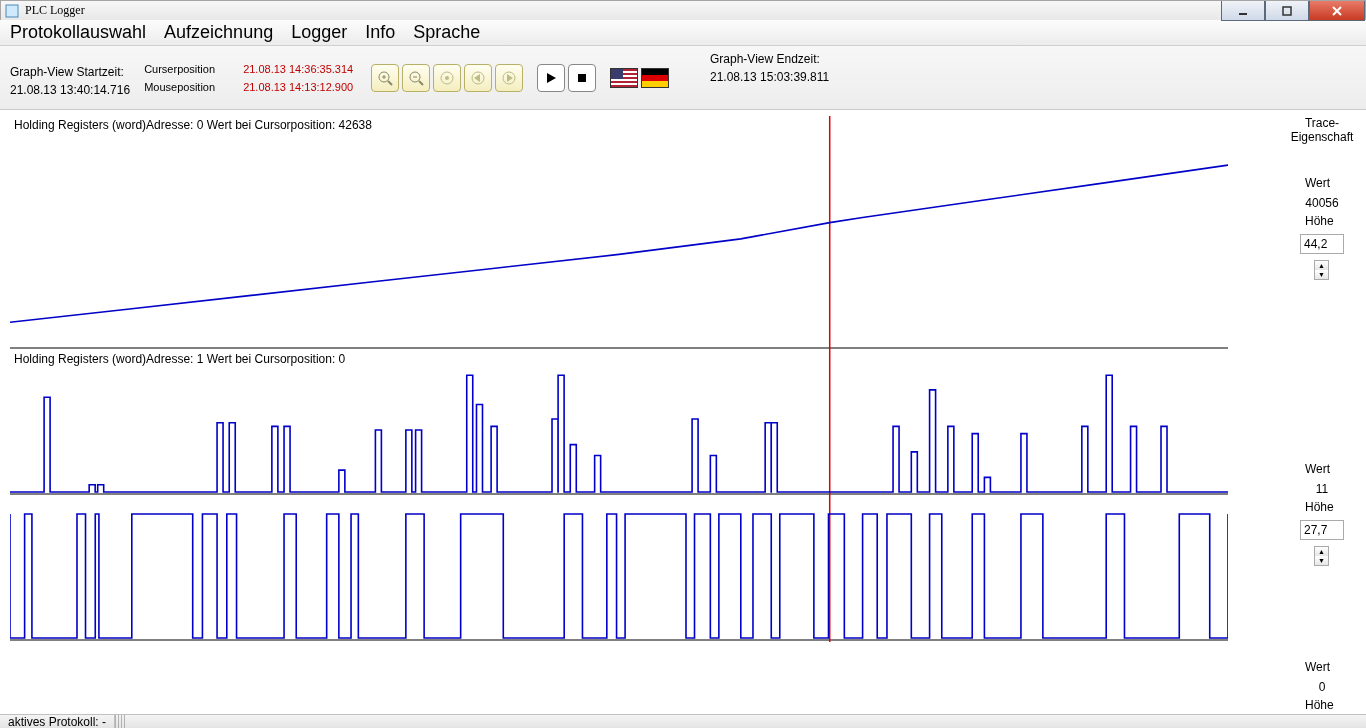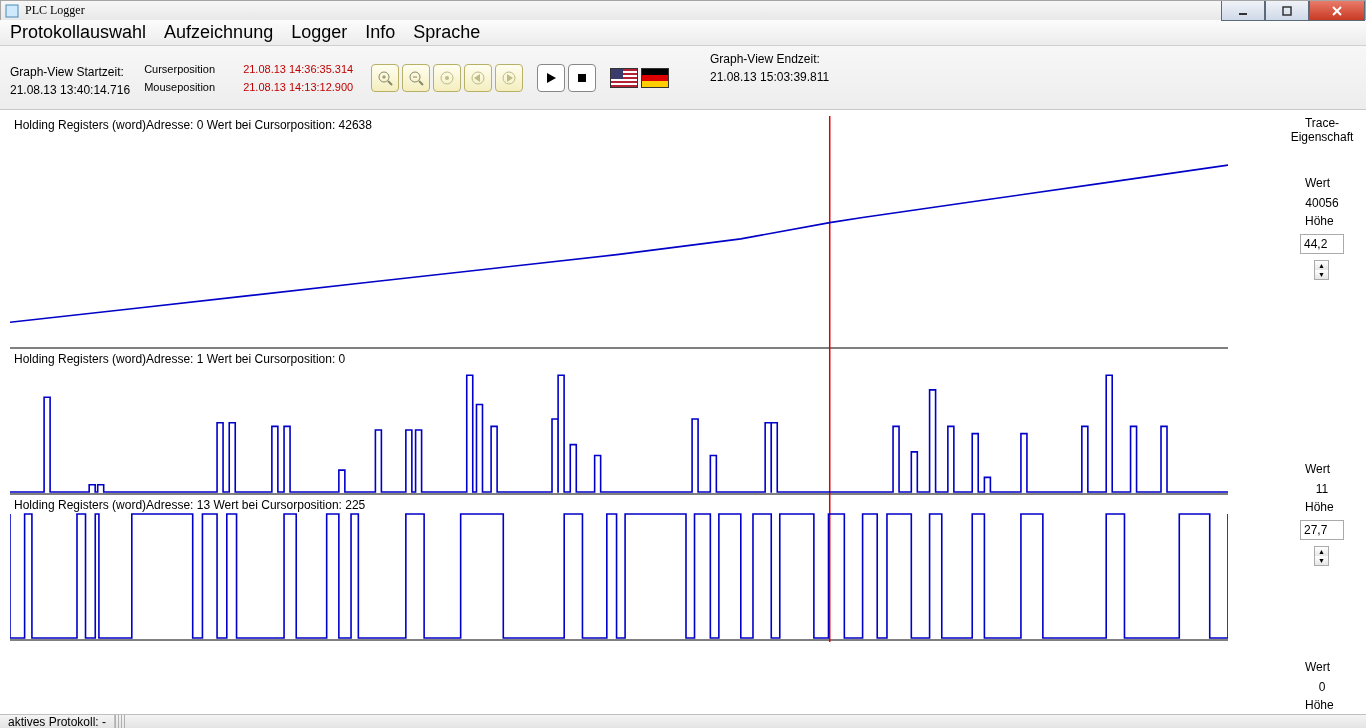--- a/index.html
+++ b/index.html
@@ -192,21 +192,20 @@
       </div>
       <div class="chart" style="height: 146px;">
         <div class="chart-label">Holding Registers (word)Adresse: 1 Wert bei Cursorposition: 0</div>
         <svg width="1218" height="146">
           <line x1="0" y1="144" x2="1218" y2="144" stroke="#000" stroke-width="1"></line>
           <line x1="819.714" y1="0" x2="819.714" y2="146" stroke="#e00000" stroke-width="1.5"></line>
           <path d="M0,142 L34.104,142 L34.104,47.176470588235304 L40.104,47.176470588235304 L40.104,142 L79.17,142 L79.17,134.7058823529412 L85.17,134.7058823529412 L85.17,142 L87.696,142 L87.696,134.7058823529412 L93.696,134.7058823529412 L93.696,142 L207.06,142 L207.06,72.70588235294117 L213.06,72.70588235294117 L213.06,142 L219.23999999999998,142 L219.23999999999998,72.70588235294117 L225.23999999999998,72.70588235294117 L225.23999999999998,142 L261.87,142 L261.87,76.3529411764706 L267.87,76.3529411764706 L267.87,142 L274.05,142 L274.05,76.3529411764706 L280.05,76.3529411764706 L280.05,142 L328.86,142 L328.86,120.11764705882354 L334.86,120.11764705882354 L334.86,142 L365.4,142 L365.4,80 L371.4,80 L371.4,142 L395.85,142 L395.85,80 L401.85,80 L401.85,142 L405.594,142 L405.594,80 L411.594,80 L411.594,142 L456.75,142 L456.75,25.294117647058826 L462.75,25.294117647058826 L462.75,142 L466.494,142 L466.494,54.470588235294116 L472.494,54.470588235294116 L472.494,142 L481.11,142 L481.11,76.3529411764706 L487.11,76.3529411764706 L487.11,142 L542.01,142 L542.01,69.05882352941177 L548.01,69.05882352941177 L548.01,142 L548.1,142 L548.1,25.294117647058826 L554.1,25.294117647058826 L554.1,142 L560.28,142 L560.28,94.58823529411765 L566.28,94.58823529411765 L566.28,142 L584.64,142 L584.64,105.52941176470588 L590.64,105.52941176470588 L590.64,142 L682.08,142 L682.08,69.05882352941177 L688.08,69.05882352941177 L688.08,142 L700.3499999999999,142 L700.3499999999999,105.52941176470588 L706.3499999999999,105.52941176470588 L706.3499999999999,142 L755.16,142 L755.16,72.70588235294117 L761.16,72.70588235294117 L761.16,142 L761.25,142 L761.25,72.70588235294117 L767.25,72.70588235294117 L767.25,142 L883.05,142 L883.05,76.3529411764706 L889.05,76.3529411764706 L889.05,142 L901.3199999999999,142 L901.3199999999999,101.88235294117646 L907.3199999999999,101.88235294117646 L907.3199999999999,142 L919.59,142 L919.59,39.88235294117648 L925.59,39.88235294117648 L925.59,142 L937.86,142 L937.86,76.3529411764706 L943.86,76.3529411764706 L943.86,142 L962.22,142 L962.22,83.64705882352942 L968.22,83.64705882352942 L968.22,142 L974.4000000000001,142 L974.4000000000001,127.41176470588235 L980.4000000000001,127.41176470588235 L980.4000000000001,142 L1010.9399999999999,142 L1010.9399999999999,83.64705882352942 L1016.9399999999999,83.64705882352942 L1016.9399999999999,142 L1071.84,142 L1071.84,76.3529411764706 L1077.84,76.3529411764706 L1077.84,142 L1096.2,142 L1096.2,25.294117647058826 L1102.2,25.294117647058826 L1102.2,142 L1120.56,142 L1120.56,76.3529411764706 L1126.56,76.3529411764706 L1126.56,142 L1151.01,142 L1151.01,76.3529411764706 L1157.01,76.3529411764706 L1157.01,142 L1218,142" fill="none" stroke="#0000c8" stroke-width="1.6"></path>
         </svg>
       </div>
       <div class="chart" style="height: 146px;">
-        <div class="chart-label">Holding Registers (word)Adresse: 13 Wert bei Cursorposition: 225</div>
         <svg width="1218" height="146">
           <line x1="0" y1="144" x2="1218" y2="144" stroke="#000" stroke-width="1"></line>
           <line x1="819.714" y1="0" x2="819.714" y2="146" stroke="#e00000" stroke-width="1.5"></line>
           <path d="M0,18 L0,18 L0,142 L14.616,142 L14.616,18 L21.924,18 L21.924,142 L66.99,142 L66.99,18 L75.516,18 L75.516,142 L85.26,142 L85.26,18 L88.914,18 L88.914,142 L121.80000000000001,142 L121.80000000000001,18 L182.7,18 L182.7,142 L192.444,142 L192.444,18 L207.06,18 L207.06,142 L216.804,142 L216.804,18 L226.548,18 L226.548,142 L274.05,142 L274.05,18 L286.22999999999996,18 L286.22999999999996,142 L316.68,142 L316.68,18 L328.86,18 L328.86,142 L341.04,142 L341.04,18 L348.34799999999996,18 L348.34799999999996,142 L395.85,142 L395.85,18 L414.12,18 L414.12,142 L450.65999999999997,142 L450.65999999999997,18 L493.29,18 L493.29,142 L554.19,142 L554.19,18 L572.4599999999999,18 L572.4599999999999,142 L596.8199999999999,142 L596.8199999999999,18 L606.564,18 L606.564,142 L615.09,142 L615.09,18 L675.99,18 L675.99,142 L684.5160000000001,142 L684.5160000000001,18 L700.3499999999999,18 L700.3499999999999,142 L708.876,142 L708.876,18 L730.8,18 L730.8,142 L742.98,142 L742.98,18 L761.25,18 L761.25,142 L769.776,142 L769.776,18 L803.88,18 L803.88,142 L818.4960000000001,142 L818.4960000000001,18 L834.33,18 L834.33,142 L852.5999999999999,142 L852.5999999999999,18 L867.216,18 L867.216,142 L876.9599999999999,142 L876.9599999999999,18 L901.3199999999999,18 L901.3199999999999,142 L919.59,142 L919.59,18 L931.77,18 L931.77,142 L962.22,142 L962.22,18 L974.4000000000001,18 L974.4000000000001,142 L1010.9399999999999,142 L1010.9399999999999,18 L1032.864,18 L1032.864,142 L1096.2,142 L1096.2,18 L1114.47,18 L1114.47,142 L1169.28,142 L1169.28,18 L1199.73,18 L1199.73,142 L1218,142 L1218,18 L1218,18" fill="none" stroke="#0000c8" stroke-width="1.6"></path>
         </svg>
       </div>
     </div>
 
   <div class="sidepanel">
     <div class="title">Trace-Eigenschaft</div>

